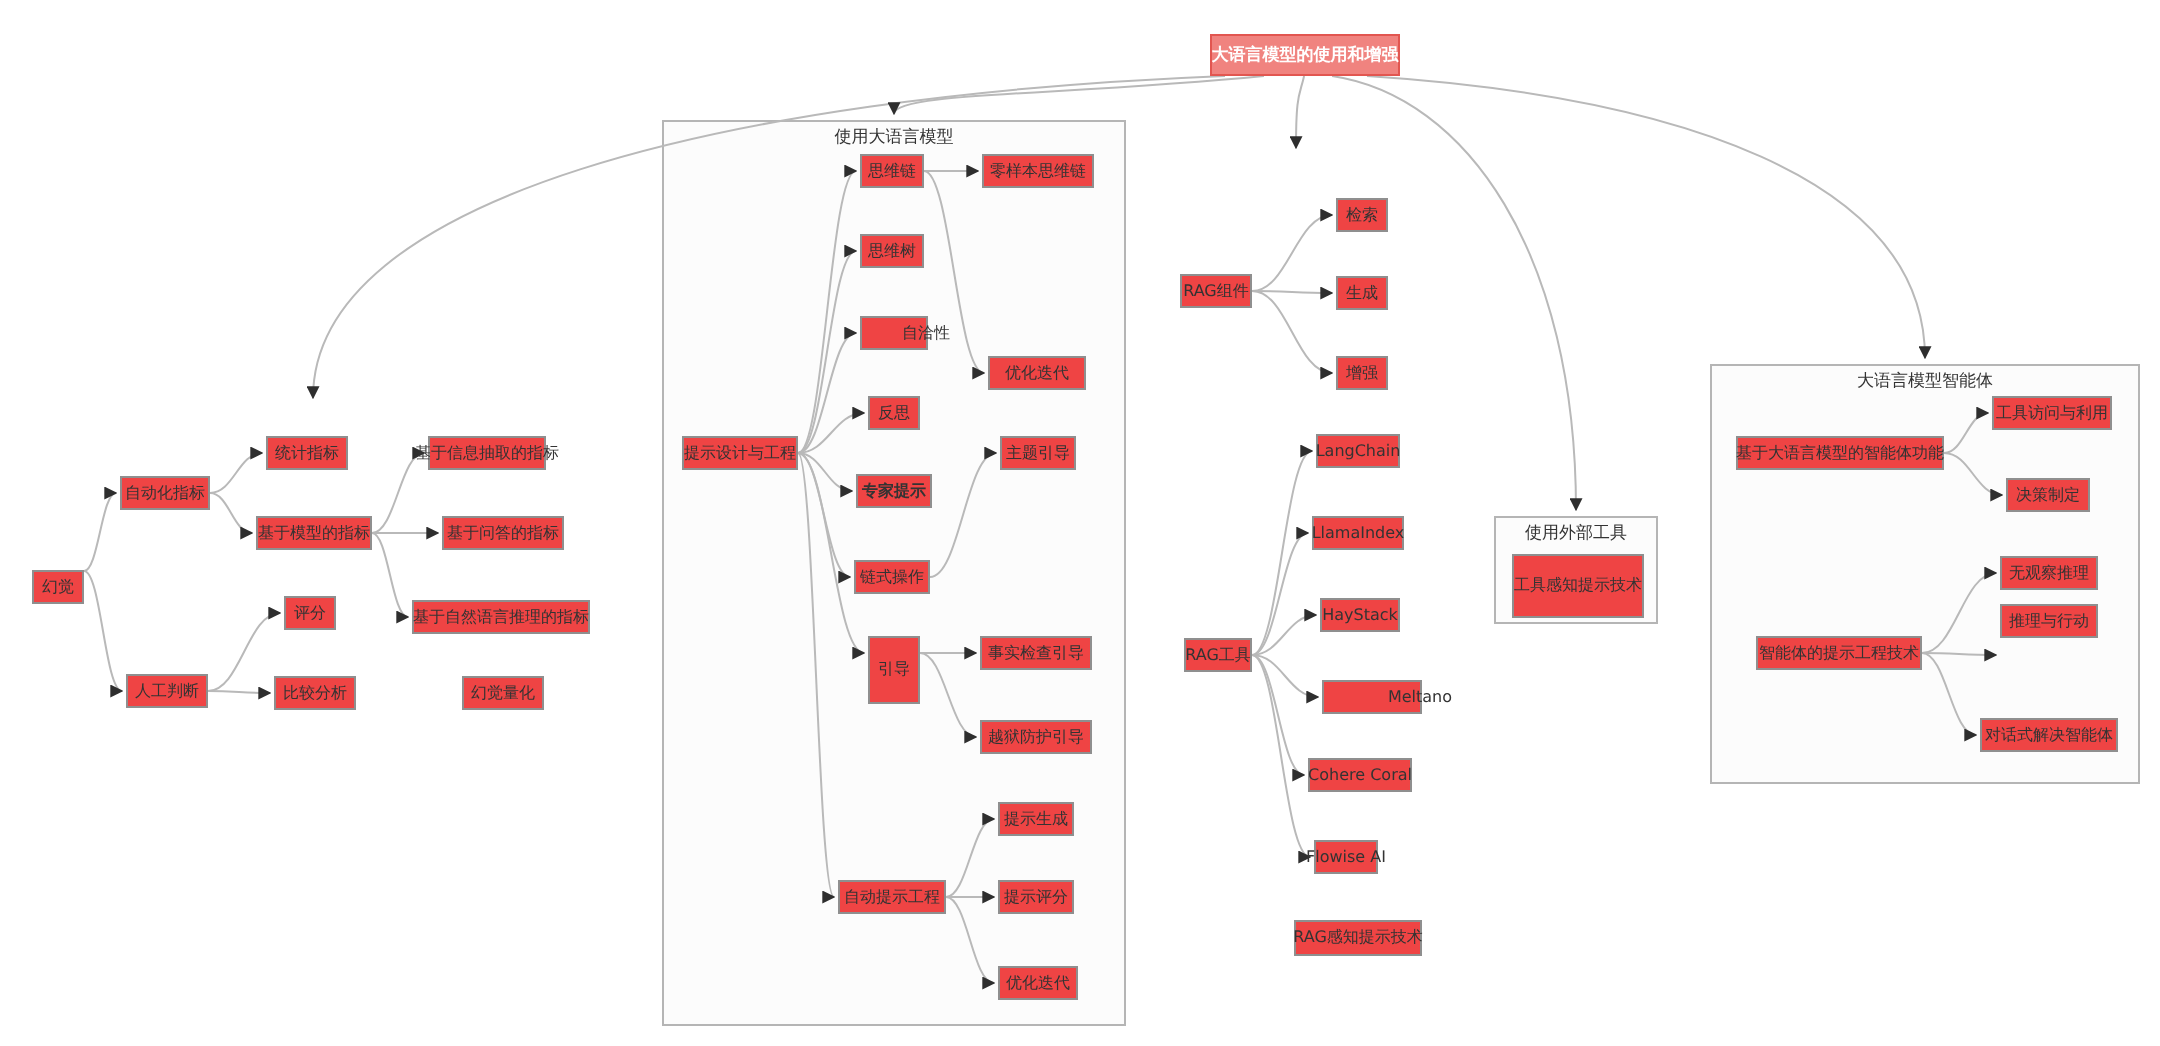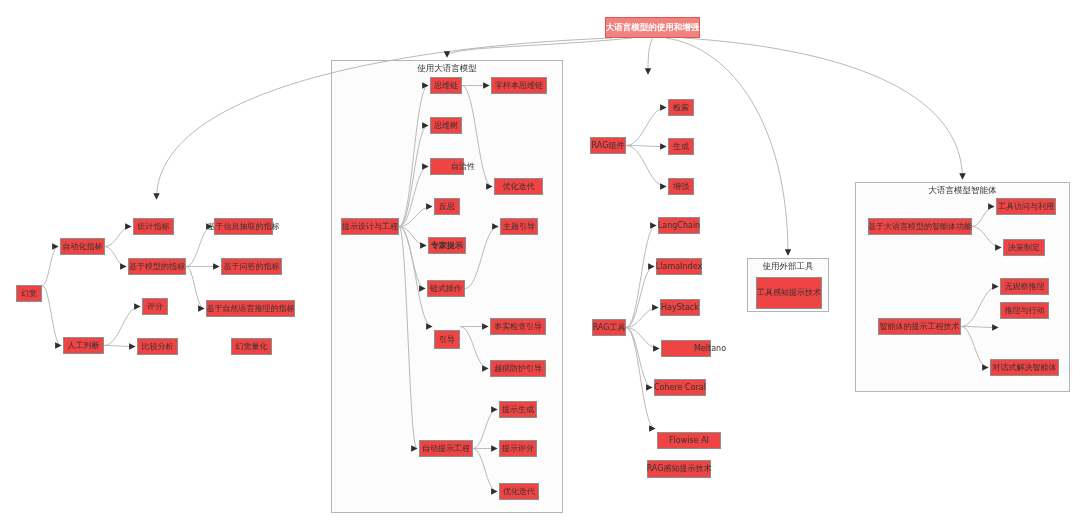--- a/index.html
+++ b/index.html
@@ -89,38 +89,38 @@
     <div class="node" style="left: 341px; top: 218px; width: 58px; height: 17px;">提示设计与工程</div>
     <div class="node" style="left: 430px; top: 77px; width: 32px; height: 17px;">思维链</div>
     <div class="node" style="left: 491px; top: 77px; width: 56px; height: 17px;">零样本思维链</div>
     <div class="node" style="left: 430px; top: 117px; width: 32px; height: 17px;">思维树</div>
     <div class="node" style="left: 430px; top: 158px; width: 32px; height: 17px; padding-left: 32px;">自洽性</div>
     <div class="node" style="left: 494px; top: 178px; width: 49px; height: 17px;">优化迭代</div>
     <div class="node" style="left: 434px; top: 198px; width: 26px; height: 17px;">反思</div>
     <div class="node" style="left: 500px; top: 218px; width: 38px; height: 17px;">主题引导</div>
     <div class="node" style="left: 428px; top: 237px; width: 38px; height: 17px; font-weight: bold;">专家提示</div>
     <div class="node" style="left: 427px; top: 280px; width: 38px; height: 17px;">链式操作</div>
-    <div class="node" style="left: 434px; top: 330px; width: 26px; height: 19px;">引导</div>
+    <div class="node" style="left: 434px; top: 318px; width: 26px; height: 34px;">引导</div>
     <div class="node" style="left: 490px; top: 318px; width: 56px; height: 17px;">事实检查引导</div>
     <div class="node" style="left: 490px; top: 360px; width: 56px; height: 17px;">越狱防护引导</div>
     <div class="node" style="left: 499px; top: 401px; width: 38px; height: 17px;">提示生成</div>
     <div class="node" style="left: 419px; top: 440px; width: 54px; height: 17px;">自动提示工程</div>
     <div class="node" style="left: 499px; top: 440px; width: 38px; height: 17px;">提示评分</div>
     <div class="node" style="left: 499px; top: 483px; width: 40px; height: 17px;">优化迭代</div>
     <div class="node" style="left: 590px; top: 137px; width: 36px; height: 17px;">RAG组件</div>
     <div class="node" style="left: 668px; top: 99px; width: 26px; height: 17px;">检索</div>
     <div class="node" style="left: 668px; top: 138px; width: 26px; height: 17px;">生成</div>
     <div class="node" style="left: 668px; top: 178px; width: 26px; height: 17px;">增强</div>
     <div class="node" style="left: 658px; top: 217px; width: 42px; height: 17px;">LangChain</div>
     <div class="node" style="left: 656px; top: 258px; width: 46px; height: 17px;">LlamaIndex</div>
     <div class="node" style="left: 592px; top: 319px; width: 34px; height: 17px;">RAG工具</div>
     <div class="node" style="left: 660px; top: 299px; width: 40px; height: 17px;">HayStack</div>
     <div class="node" style="left: 661px; top: 340px; width: 37px; height: 17px; padding-left: 48px;">Meltano</div>
     <div class="node" style="left: 654px; top: 379px; width: 52px; height: 17px;">Cohere Coral</div>
-    <div class="node" style="left: 657px; top: 420px; width: 64px; height: 17px; margin-top: 12px;">Flowise AI</div>
+    <div class="node" style="left: 657px; top: 420px; width: 32px; height: 17px;">Flowise AI</div>
     <div class="node" style="left: 647px; top: 460px; width: 64px; height: 18px;">RAG感知提示技术</div>
     <div class="group" style="left: 747px; top: 258px; width: 82px; height: 54px;">
       <div class="group-title">使用外部工具</div>
     </div>
     <div class="node" style="left: 756px; top: 277px; width: 66px; height: 32px;">工具感知提示技术</div>
     <div class="group" style="left: 855px; top: 182px; width: 215px; height: 210px;">
       <div class="group-title">大语言模型智能体</div>
     </div>
     <div class="node" style="left: 868px; top: 218px; width: 104px; height: 17px;">基于大语言模型的智能体功能</div>
     <div class="node" style="left: 996px; top: 198px; width: 60px; height: 17px;">工具访问与利用</div>

